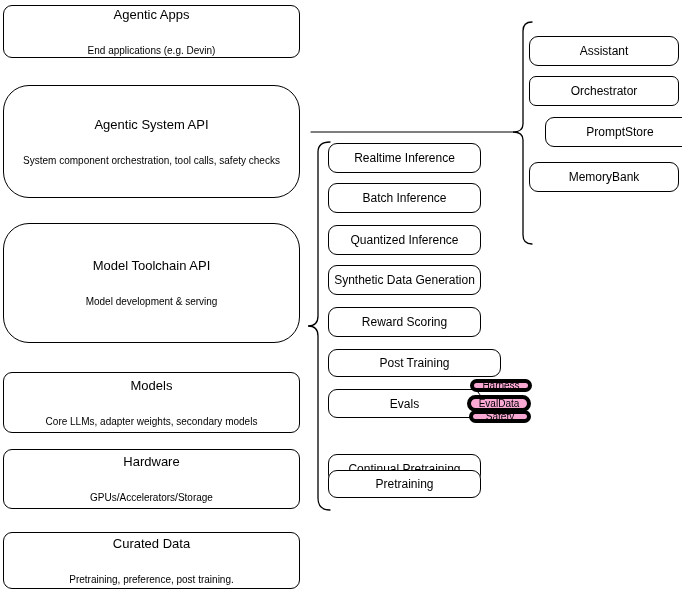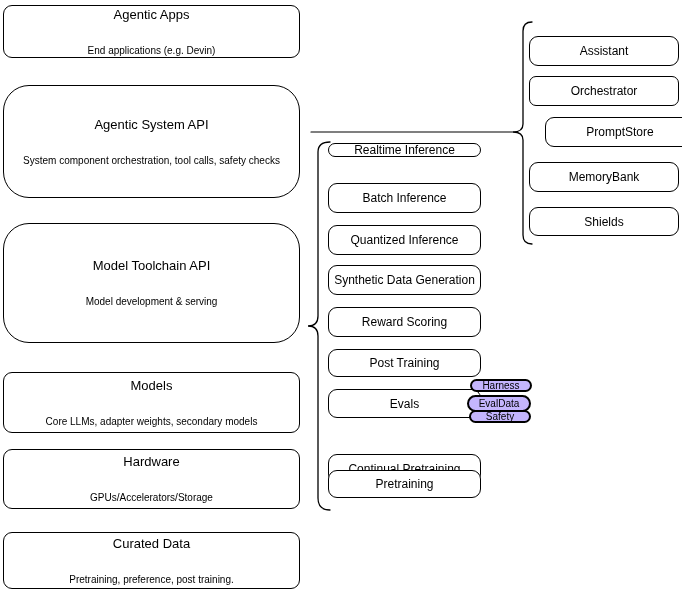--- a/index.html
+++ b/index.html
@@ -31,22 +31,22 @@
     z-index: 2;
   }
   .node .title { font-size: 13px; line-height: 16px; }
   .node .subtitle { font-size: 10px; line-height: 13px; margin-top: 21px; }
   .r-sm { border-radius: 9px; }
   .r-lg { border-radius: 26px; }
   .leaf { font-size: 12px; line-height: 14px; }
   .pill {
     position: absolute;
     box-sizing: border-box;
-    background: #c4b5fd;
-    border: 2px solid #000000;
+    background: #f9a8d4;
+    border: 4px solid #000000;
     border-radius: 999px;
     font-size: 10px;
     line-height: 11px;
     display: flex;
     align-items: center;
     justify-content: center;
     text-align: center;
     z-index: 3;
   }
 </style>
@@ -84,36 +84,36 @@
   <div class="node r-sm" style="left:3px; top:532px; width:297px; height:57px;">
     <div class="title">Curated Data</div>
     <div class="subtitle">Pretraining, preference, post training.</div>
   </div>
 
   <div class="node r-sm" style="left:3px; top:449px; width:297px; height:60px;">
     <div class="title">Hardware</div>
     <div class="subtitle">GPUs/Accelerators/Storage</div>
   </div>
 
-  <div class="node r-sm leaf" style="left:328px; top:143px; width:153px; height:14px;">
+  <div class="node r-sm leaf" style="left:328px; top:143px; width:153px; height:30px;">
     <span>Realtime Inference</span>
   </div>
   <div class="node r-sm leaf" style="left:328px; top:183px; width:153px; height:30px;">
     <span>Batch Inference</span>
   </div>
   <div class="node r-sm leaf" style="left:328px; top:225px; width:153px; height:30px;">
     <span>Quantized Inference</span>
   </div>
   <div class="node r-sm leaf" style="left:328px; top:265px; width:153px; height:30px;">
     <span>Synthetic Data Generation</span>
   </div>
   <div class="node r-sm leaf" style="left:328px; top:307px; width:153px; height:30px;">
     <span>Reward Scoring</span>
   </div>
-  <div class="node r-sm leaf" style="left:328px; top:349px; width:153px; height:28px;">
+  <div class="node r-sm leaf" style="left:328px; top:349px; width:173px; height:28px;">
     <span>Post Training</span>
   </div>
   <div class="node r-sm leaf" style="left:328px; top:389px; width:153px; height:29px;">
     <span>Evals</span>
   </div>
   <div class="pill" style="left:470px; top:379px; width:62px; height:13px;">
     <span>Harness</span>
   </div>
   <div class="pill" style="left:467px; top:395px; width:64px; height:17px;">
     <span>EvalData</span>
@@ -133,17 +133,14 @@
   </div>
   <div class="node r-sm leaf" style="left:529px; top:76px; width:150px; height:30px;border-radius:7px;">
     <span>Orchestrator</span>
   </div>
   <div class="node r-sm leaf" style="left:529px; top:117px; width:150px; height:30px;margin-left:16px;">
     <span>PromptStore</span>
   </div>
   <div class="node r-sm leaf" style="left:529px; top:162px; width:150px; height:30px;">
     <span>MemoryBank</span>
   </div>
-  <div class="node r-sm leaf" style="left:529px; top:207px; width:150px; height:29px;">
-    <span>Shields</span>
-  </div>
 
 </div>
 
 </body></html>

